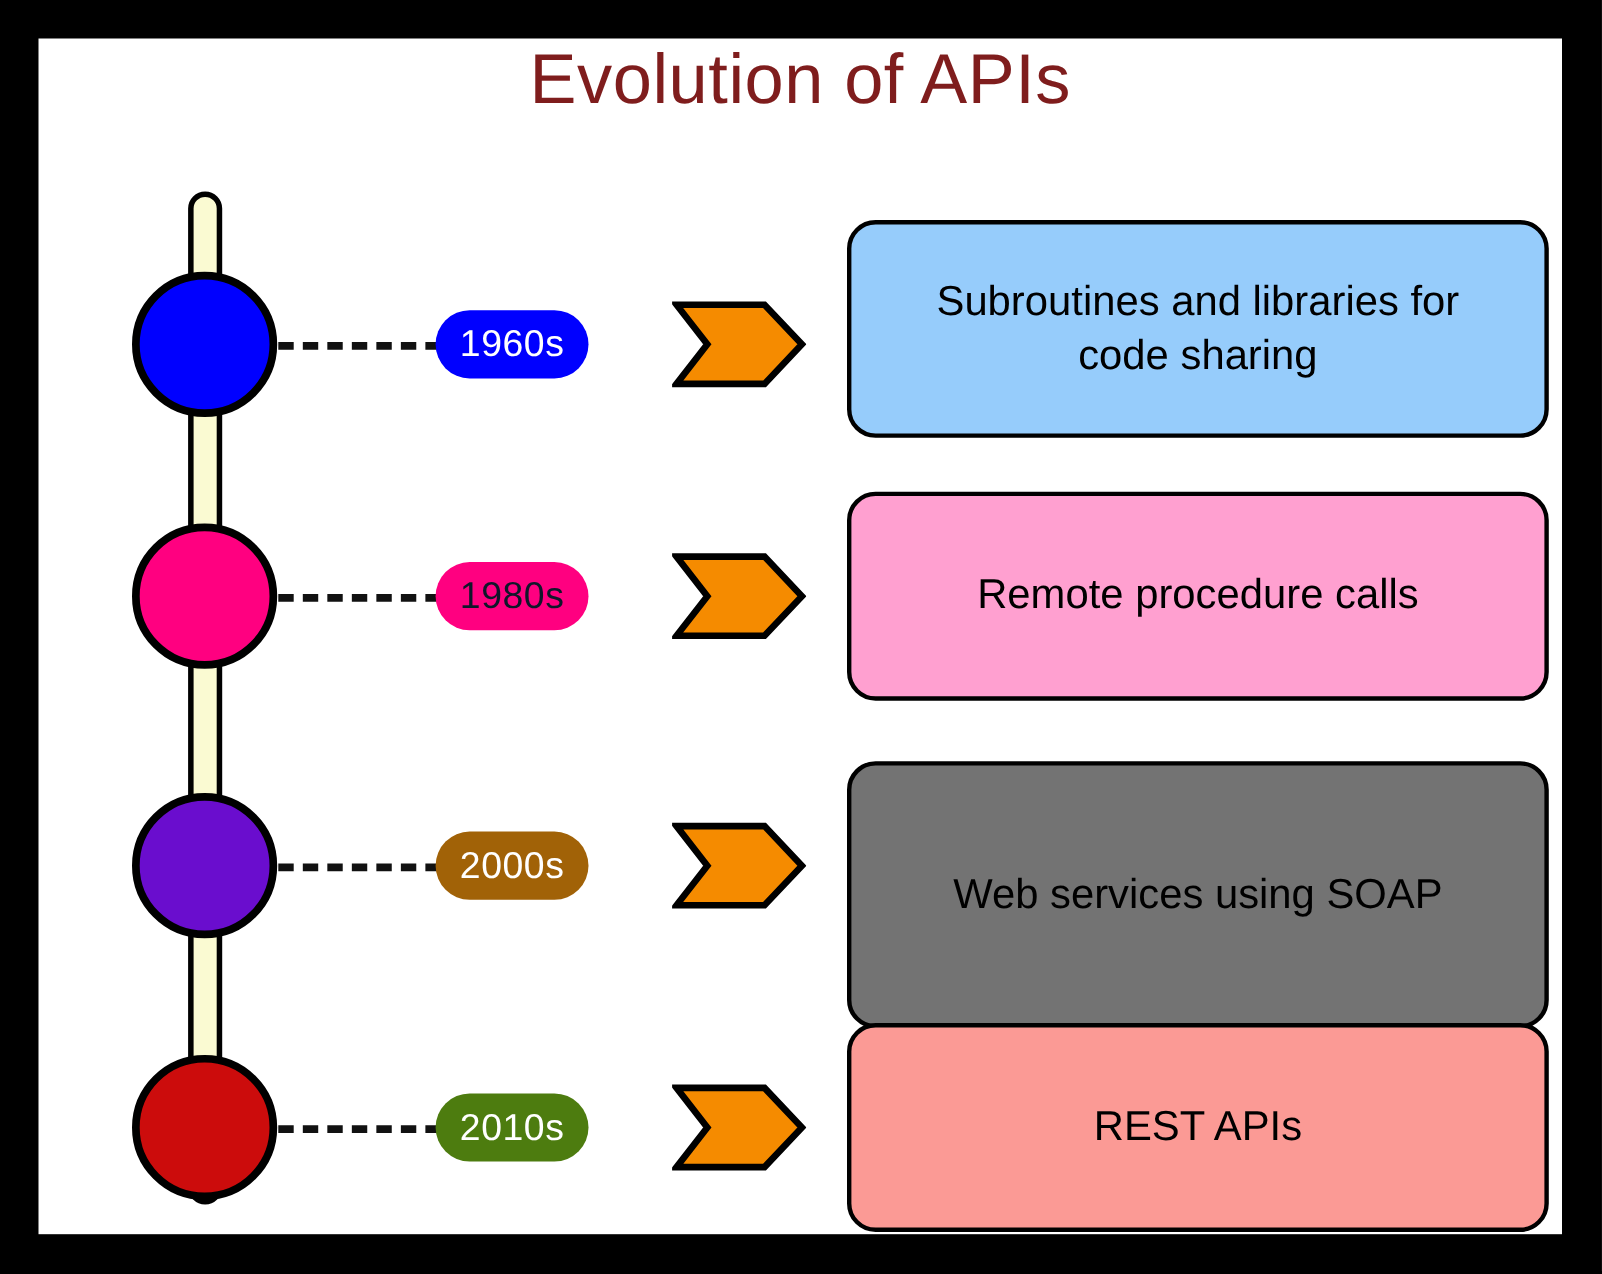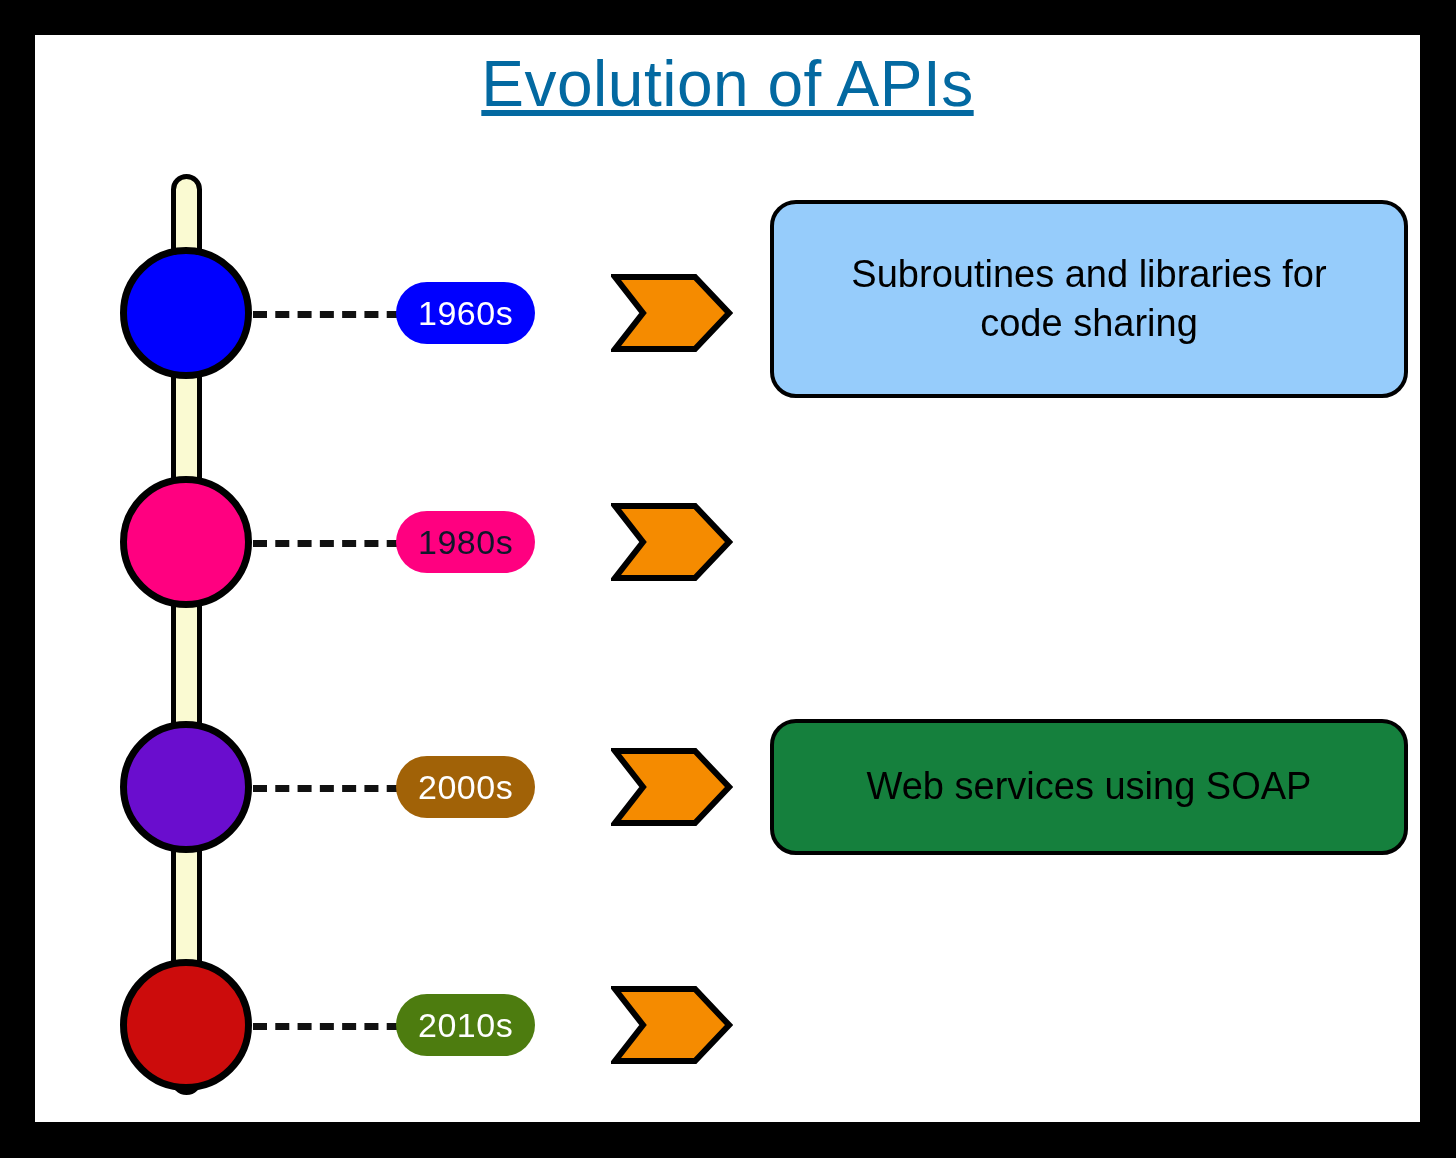--- a/index.html
+++ b/index.html
@@ -28,29 +28,28 @@
     top: 35px;
     width: 1385px;
     height: 1087px;
     background: #ffffff;
   }
 
   
   #title {
     position: absolute;
     left: 0;
-    top: 16px;
+    top: 4px;
     width: 1385px;
     text-align: center;
     font-size: 64px;
     line-height: 1.05;
-    color: #0369a1;
+    color: #7f1d1d;
     font-weight: 400;
     letter-spacing: 0.5px;
-    text-decoration: underline;
   }
 
   
   #spine {
     position: absolute;
     left: 136px;
     top: 139px;
     width: 31px;
     height: 921px;
     background: #fafad2;
@@ -170,17 +169,23 @@
           <div class="pill" style="background: #4d7c0f; color: rgb(255, 255, 255);">2010s</div>
           <div class="chevron"><svg viewBox="0 0 122 80" width="122" height="80" preserveAspectRatio="none">
               <polygon points="4,4 84,4 118,40 84,76 4,76 32,40" fill="#f58b00" stroke="#000000" stroke-width="6" stroke-linejoin="miter"></polygon>
             </svg></div>
         </div>
       </div>
 
   <div class="desc" style="background: rgb(150, 204, 251); top: 165px; height: 198px;">
         <span>Subroutines and libraries for code sharing</span>
       </div>
-      <div class="desc" style="background: #15803d; top: 657px; height: 136px; margin-top: 27px;">
+      <div class="desc" style="background: rgb(255, 160, 208); top: 412px; height: 190px;">
+        <span>Remote procedure calls</span>
+      </div>
+      <div class="desc" style="background: #737373; top: 657px; height: 243px;">
         <span>Web services using SOAP</span>
+      </div>
+      <div class="desc" style="background: rgb(251, 154, 149); top: 895px; height: 190px;">
+        <span>REST APIs</span>
       </div>
     </div>
 </div>
 
 </body></html>

